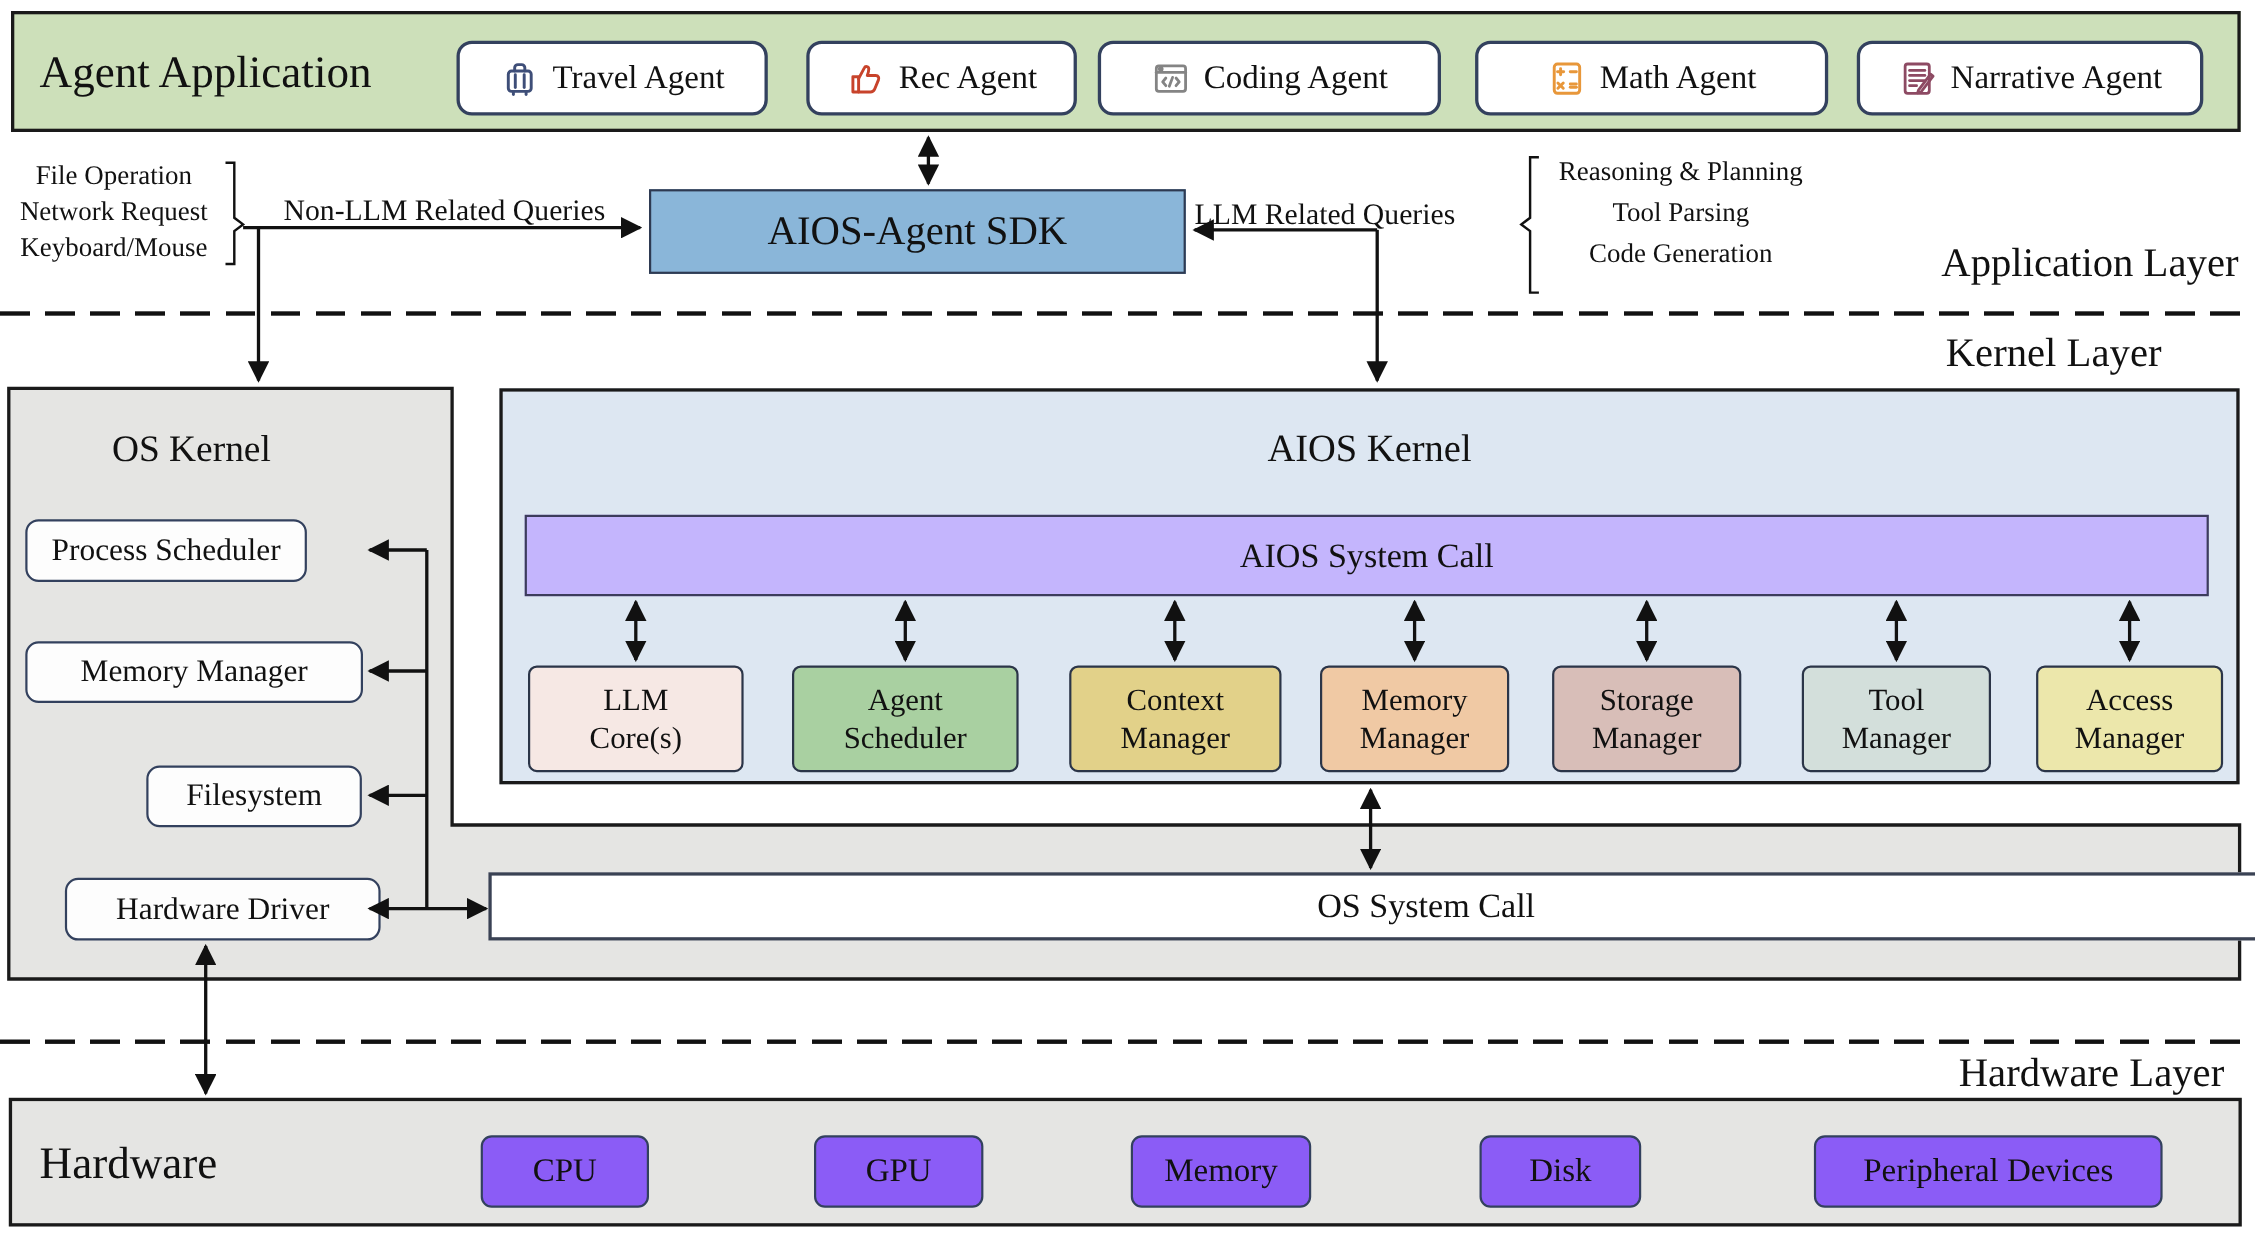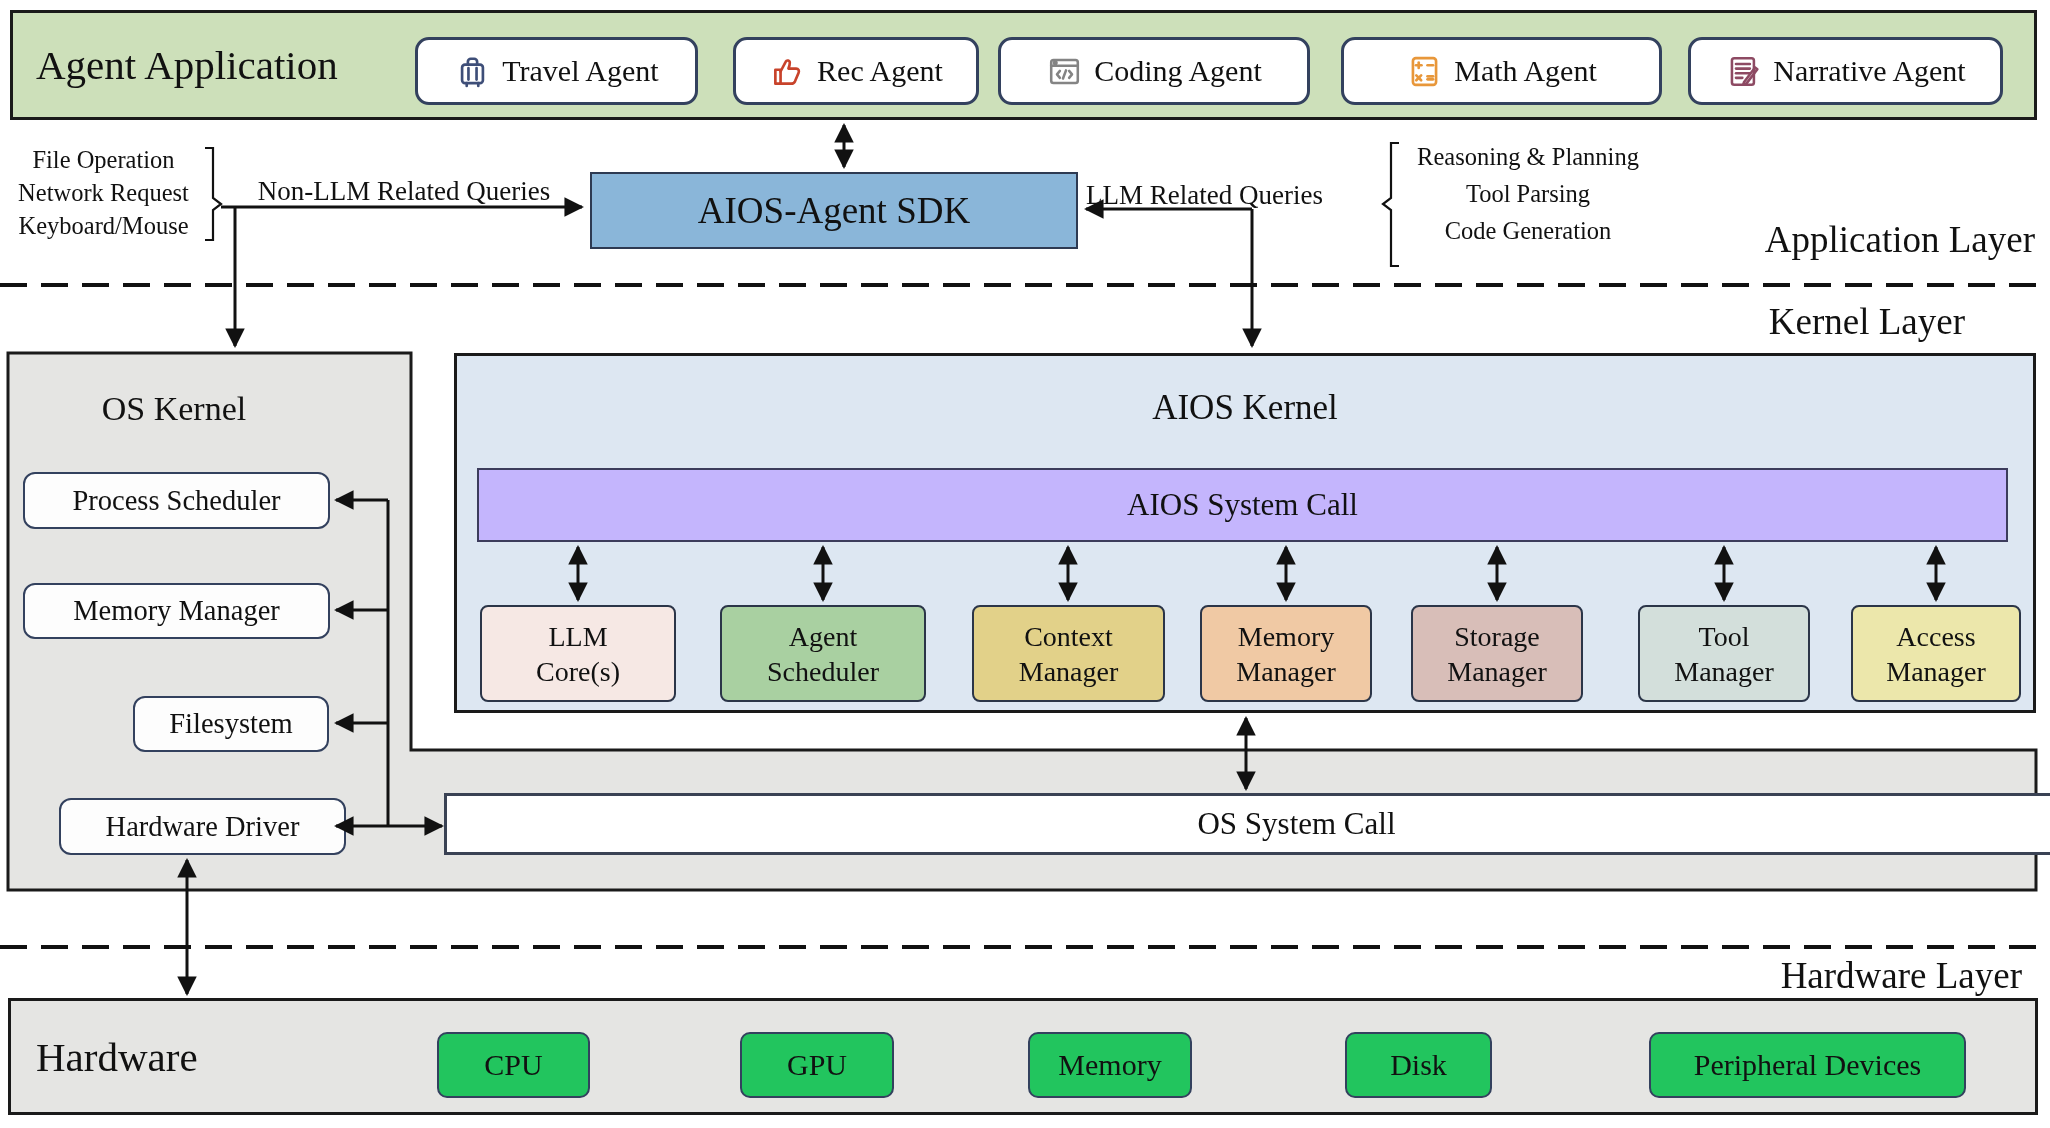--- a/index.html
+++ b/index.html
@@ -26,21 +26,21 @@
   .syscall-bar{left:477px;top:468px;width:1531px;height:74px;border:2.5px solid #3c3c5c;z-index:2;font-size:31px;}
   .manager{top:605px;height:97px;border:2.5px solid #2b3548;border-radius:8px;z-index:2;
            display:flex;flex-direction:column;align-items:center;justify-content:center;
            font-size:28px;line-height:35px;}
   .os-chip{background:#fdfdfd;border:2.5px solid #33415e;border-radius:12px;z-index:2;font-size:28.5px;}
   .os-syscall{left:444px;top:793px;width:1685px;height:62px;background:#ffffff;border:3px solid #3a4254;
               z-index:2;font-size:31px;padding-left:20px;}
   
   .hwbar{left:8px;top:998px;width:2030px;height:117px;border:3.5px solid #1a1a1a;z-index:1;}
   .hw-title{left:36px;top:998px;height:117px;font-size:41px;z-index:2;display:flex;align-items:center;}
-  .hw-chip{top:1032px;height:66px;background:#22c55e;border:2.5px solid #33415e;border-radius:10px;
+  .hw-chip{top:1032px;height:66px;background:#8b5cf6;border:2.5px solid #33415e;border-radius:10px;
            z-index:2;font-size:30px;}
   svg.layer-bg{position:absolute;left:0;top:0;z-index:0;}
   svg#connectors{position:absolute;left:0;top:0;z-index:5;pointer-events:none;}
 </style>
 </head>
 <body>
 
 <div id="canvas">
 
   <svg class="layer-bg" width="2050" height="1128">
@@ -135,21 +135,21 @@
   </div>
 
   <div class="abs layer-label" style="left:1700px;top:218px;width:335px;">Application Layer</div>
 
   <div class="abs dashed" style="top:283px;"></div>
 
   <div class="abs layer-label" style="left:1630px;top:300px;width:335px;">Kernel Layer</div>
 
   <div class="abs big-title" style="left:8px;top:390px;width:332px;font-size:34px;">OS Kernel</div>
 
-  <div class="abs center os-chip" style="left:23px;top:472px;width:307px;height:57px;">Process Scheduler</div>
+  <div class="abs center os-chip" style="left:23px;top:472px;width:256px;height:57px;">Process Scheduler</div>
   <div class="abs center os-chip" style="left:23px;top:583px;width:307px;height:56px;">Memory Manager</div>
   <div class="abs center os-chip" style="left:133px;top:696px;width:196px;height:56px;">Filesystem</div>
   <div class="abs center os-chip" style="left:43px;top:798px;width:287px;height:57px;margin-left:16px;">Hardware Driver</div>
 
   <div class="abs aios-kernel" style="background: rgb(221, 231, 242);"></div>
   <div class="abs big-title" style="left:454px;top:388px;width:1582px;">AIOS Kernel</div>
 
   <div class="abs center syscall-bar" style="background: #c4b5fd;">AIOS System Call</div>
 
   <div class="abs manager" style="left: 480px; width: 196px; background: rgb(246, 232, 228);">

